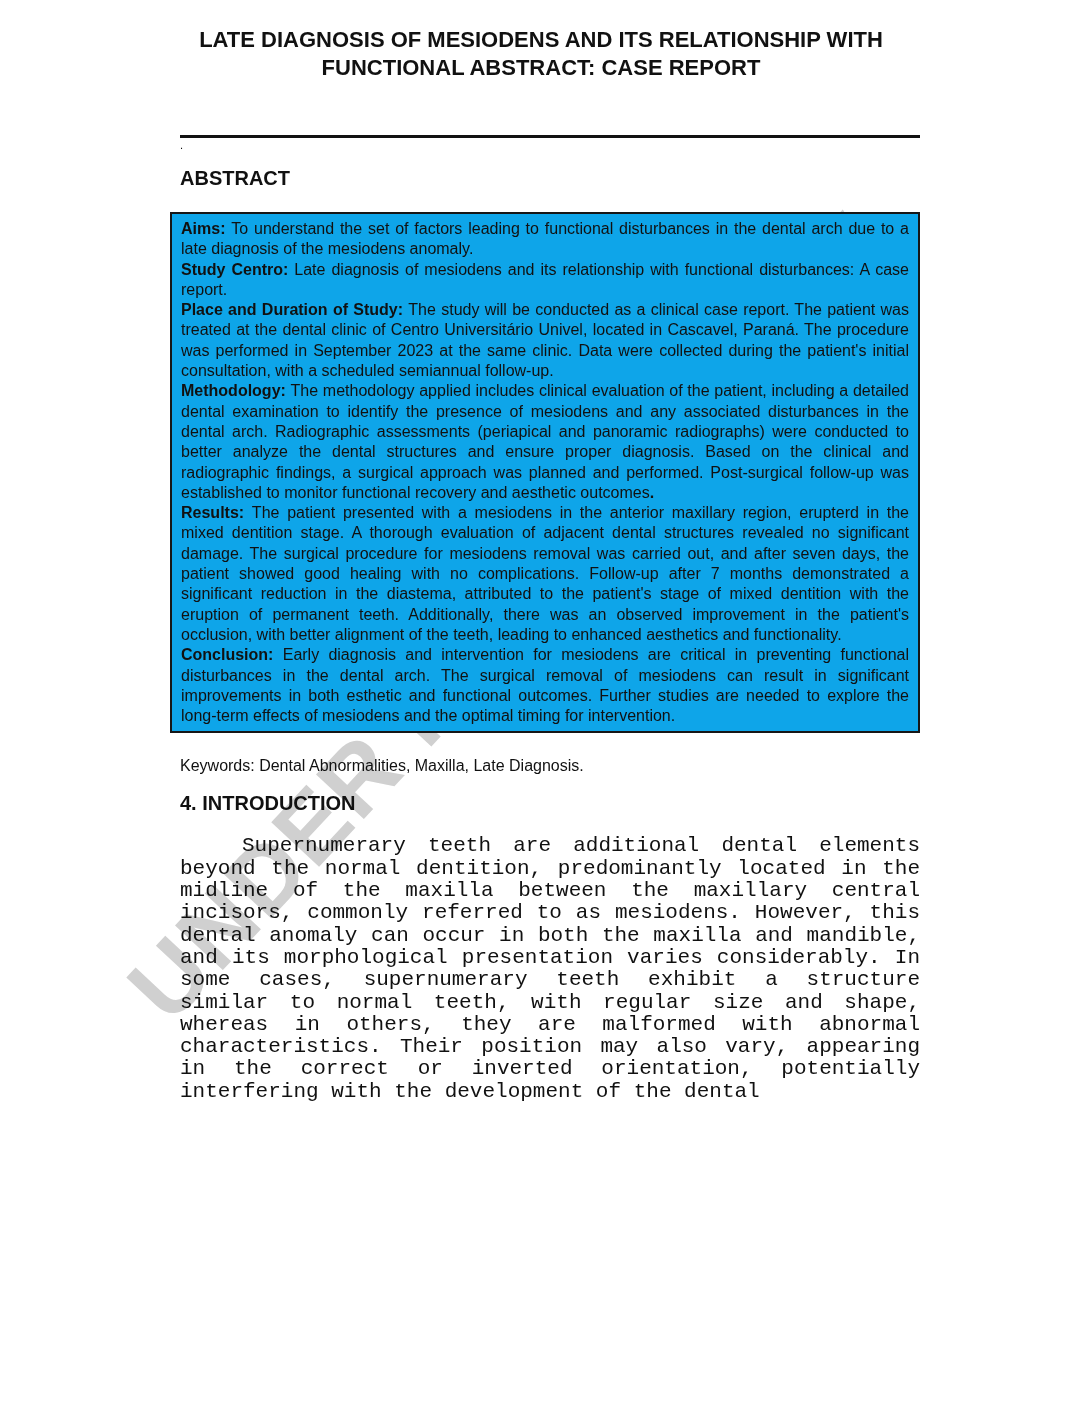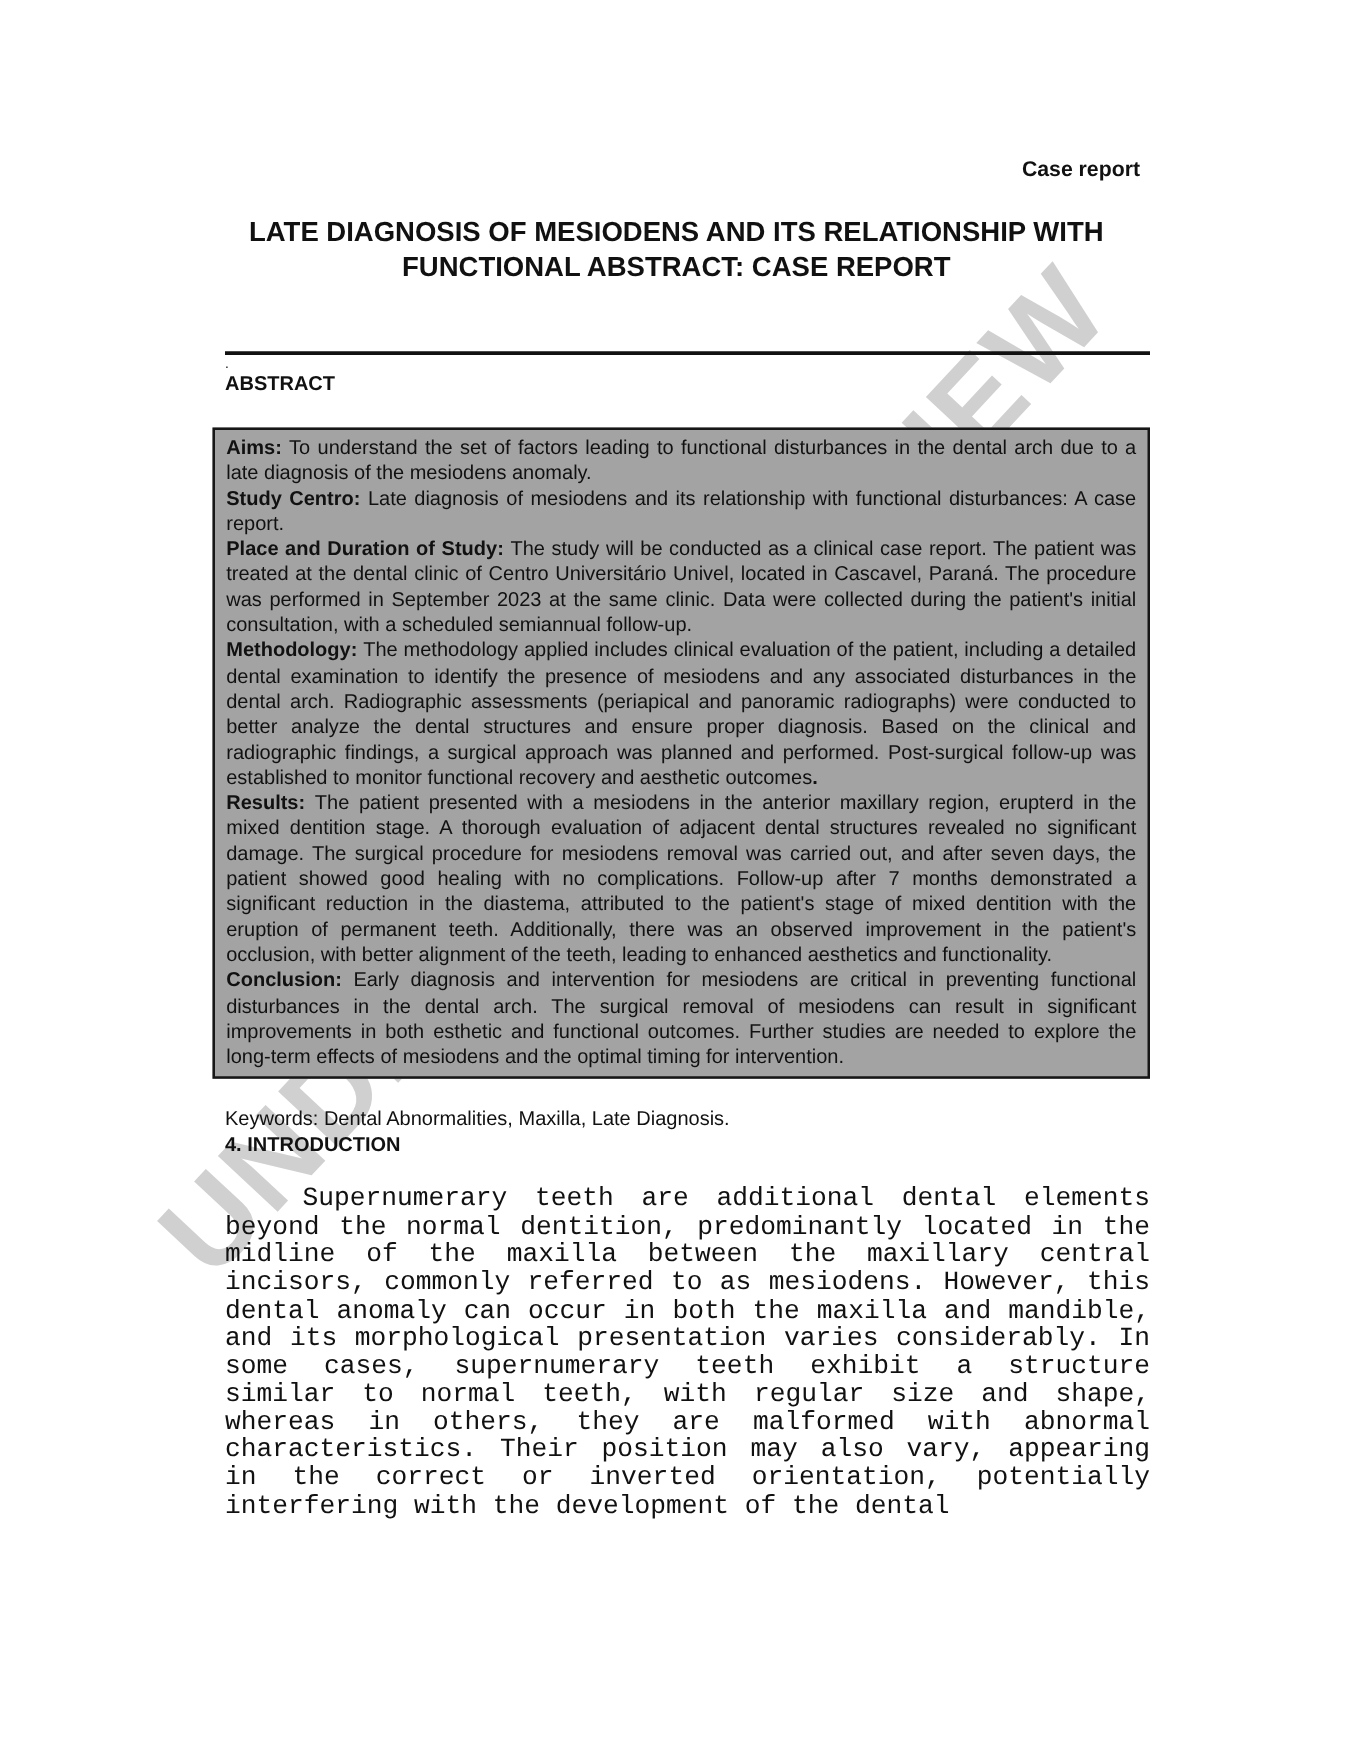--- a/index.html
+++ b/index.html
@@ -60,32 +60,32 @@
     height: 3px;
     background: #111111;
   }
   .stray {
     margin-left: 10px;
     margin-top: 2px;
     font-size: 11px;
     line-height: 11px;
   }
   h2.section-heading {
-    margin: 0;
+    margin: 16px;
     margin-left: 10px;
-    font-size: 16px;
+    font-size: 20px;
     line-height: 22px;
     font-weight: bold;
   }
   .abstract-heading { margin-top: 6px; }
   .abstract-box {
     margin-top: 23px;
     width: 750px;
     border: 2px solid #161616;
-    background: #a3a3a3;
+    background: #0ea5e9;
     padding: 5px 9px;
     box-sizing: border-box;
     font-size: 16px;
     line-height: 20.3px;
     text-align: justify;
   }
   .abstract-box p { margin: 0; }
   .keywords {
     margin: 23px 0 0 10px;
     width: 740px;
@@ -103,21 +103,20 @@
     font-family: Liberation Mono, monospace;
   }
 </style>
 </head>
 <body>
 
 <div class="watermark">UNDER PEER REVIEW</div>
 
 <div class="content">
 
-  <div class="kicker">Case report</div>
 
   <h1 class="title">
     <span class="title-line">LATE DIAGNOSIS OF MESIODENS AND ITS RELATIONSHIP WITH</span>
     <span class="title-line">FUNCTIONAL ABSTRACT: CASE REPORT</span>
   </h1>
 
   <div class="rule"></div>
 
   <div class="stray">.</div>
 

